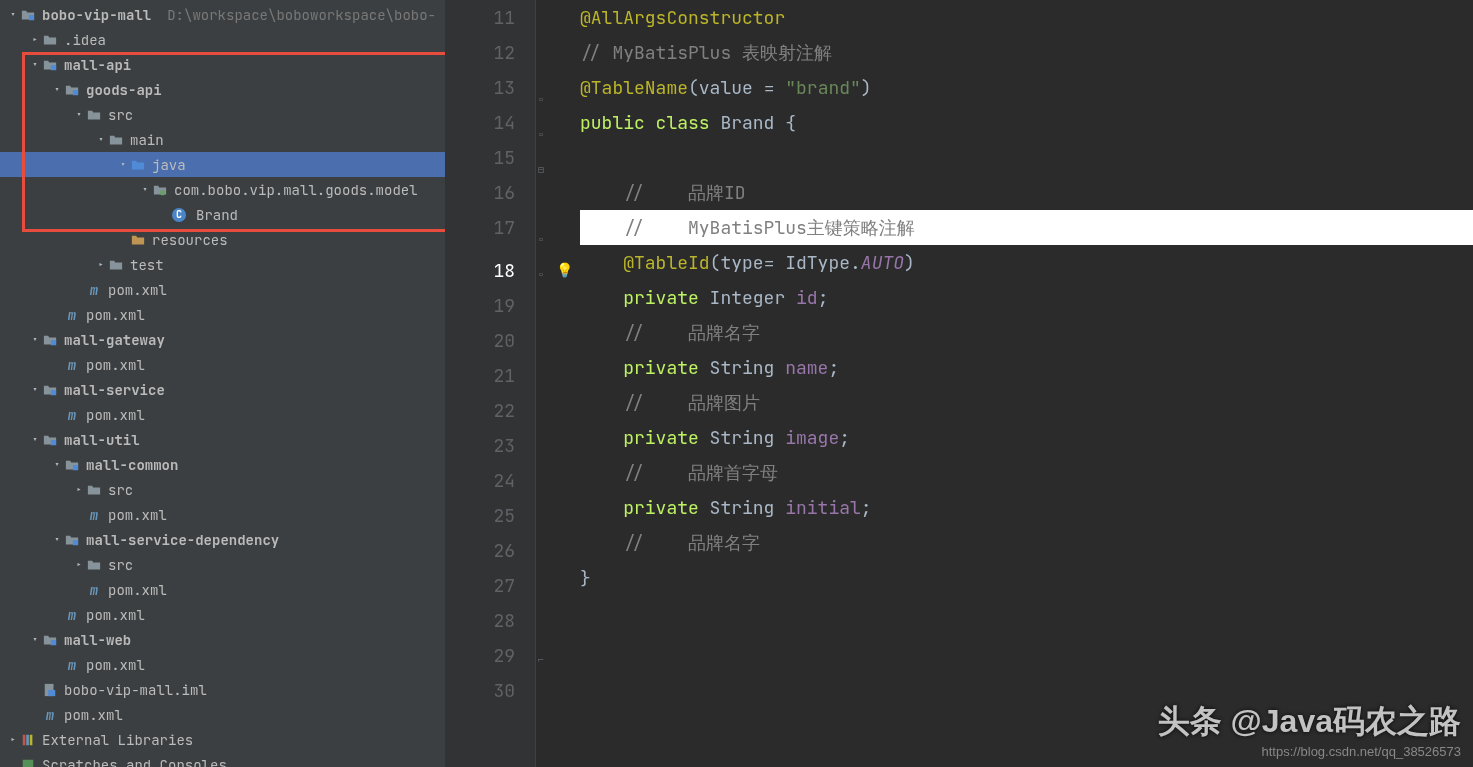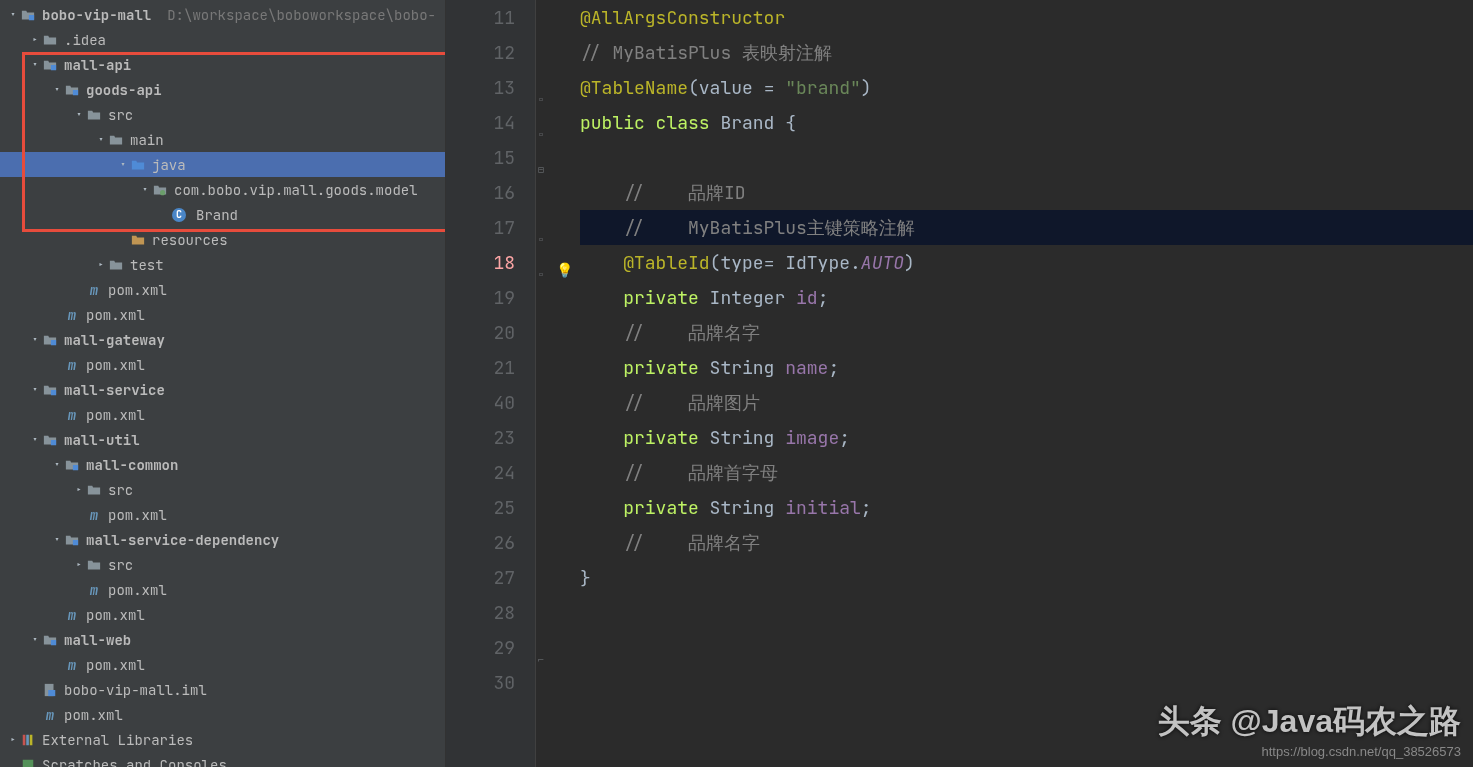--- a/index.html
+++ b/index.html
@@ -12,26 +12,26 @@
 .icon { width: 16px; height: 16px; margin-right: 6px; display: inline-flex; align-items: center; justify-content: center; flex-shrink: 0; }
 .m-icon { color: #6897bb; font-weight: bold; font-style: italic; font-size: 14px; }
 .c-icon { background: #4a86c7; color: #fff; border-radius: 50%; width: 14px; height: 14px; font-size: 10px; font-weight: bold; }
 .label { color: #bbbbbb; }
 .bold { font-weight: bold; }
 .path-dim { color: #787878; margin-left: 16px; }
 .redbox { position: absolute; border: 3px solid #e74c3c; pointer-events: none; }
 .editor { flex: 1; display: flex; background: #2b2b2b; font-size: 18px; line-height: 35px; }
 .gutter { width: 90px; text-align: right; color: #606366; padding-right: 20px; position: relative; background: #313335; border-right: 1px solid #404040; }
 .gutter .ln { height: 35px; }
-.gutter .current { color: #fca5a5; }
+.gutter .current { color: #ffffff; margin-top: 8px; }
 .margin { width: 22px; background: #2b2b2b; position: relative; }
 .bulb { position: absolute; left: 2px; color: #f0a732; font-size: 14px; }
 .code { flex: 1; padding-left: 4px; }
 .code-line { height: 35px; white-space: pre; font-family: "JetBrains Mono", Consolas, monospace; }
-.code-line.current { background: #0f172a; }
+.code-line.current { background: #ffffff; }
 .kw { color: #bef264; }
 .ann { color: #bbb529; }
 .str { color: #6a8759; }
 .com { color: #808080; }
 .type { color: #a9b7c6; }
 .field { color: #9876aa; }
 .const { color: #9876aa; font-style: italic; }
 .watermark { position: absolute; right: 12px; bottom: 8px; text-align: right; pointer-events: none; }
 .watermark .big { color: #ddd; font-size: 32px; font-weight: bold; font-family: sans-serif; text-shadow: 0 0 4px #000; opacity: 0.85; margin-top: 8px; }
 .watermark .small { color: #888; font-size: 13px; font-family: sans-serif; }
@@ -326,21 +326,21 @@
       <div class="ln">12</div>
       <div class="ln">13</div>
       <div class="ln">14</div>
       <div class="ln">15</div>
       <div class="ln">16</div>
       <div class="ln">17</div>
       <div class="ln current">18</div>
       <div class="ln">19</div>
       <div class="ln">20</div>
       <div class="ln">21</div>
-      <div class="ln">40</div>
+      <div class="ln">22</div>
       <div class="ln">23</div>
       <div class="ln">24</div>
       <div class="ln">25</div>
       <div class="ln">26</div>
       <div class="ln">27</div>
       <div class="ln">28</div>
       <div class="ln">29</div>
       <div class="ln">30</div>
     </div>
   <div class="fold-col" id="foldcol">

